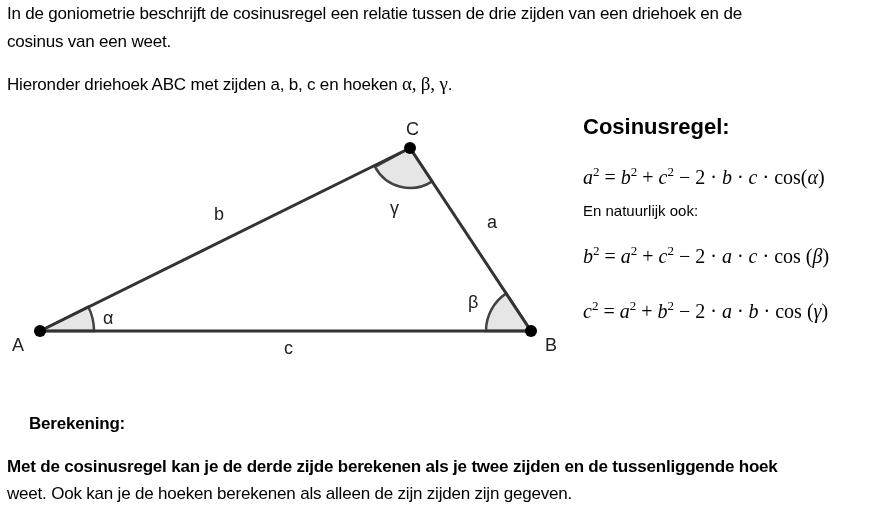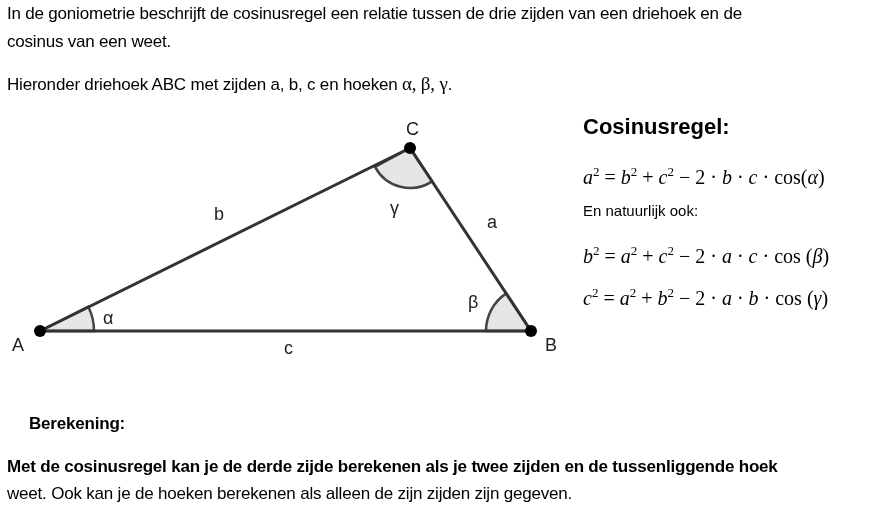--- a/index.html
+++ b/index.html
@@ -118,20 +118,20 @@
 
 <div class="formulas">
   <div class="formula-title">Cosinusregel:</div>
   <div class="formula" style="top:52px;">
     <i>a</i><sup style="font-size:13px;">2</sup> = <i>b</i><sup style="font-size:13px;">2</sup> + <i>c</i><sup style="font-size:13px;">2</sup> − 2 · <i>b</i> · <i>c</i> · cos(<i>α</i>)
   </div>
   <div class="formula-note" style="top:90px;">En natuurlijk ook:</div>
   <div class="formula" style="top:131px;text-align:right;">
     <i>b</i><sup style="font-size:13px;">2</sup> = <i>a</i><sup style="font-size:13px;">2</sup> + <i>c</i><sup style="font-size:13px;">2</sup> − 2 · <i>a</i> · <i>c</i> · cos (<i>β</i>)
   </div>
-  <div class="formula" style="top:173px;">
+  <div class="formula" style="top:186px;">
     <i>c</i><sup style="font-size:13px;">2</sup> = <i>a</i><sup style="font-size:13px;">2</sup> + <i>b</i><sup style="font-size:13px;">2</sup> − 2 · <i>a</i> · <i>b</i> · cos (<i>γ</i>)
   </div>
 </div>
 
 <div class="text bold" style="top:410px;">Berekening:</div>
 <div class="text" style="top:453px;font-weight:bold;">Met de cosinusregel kan je de derde zijde berekenen als je twee zijden en de tussenliggende hoek</div>
 <div class="text" style="top:480px;">weet. Ook kan je de hoeken berekenen als alleen de zijn zijden zijn gegeven.</div>
 
 </body></html>

